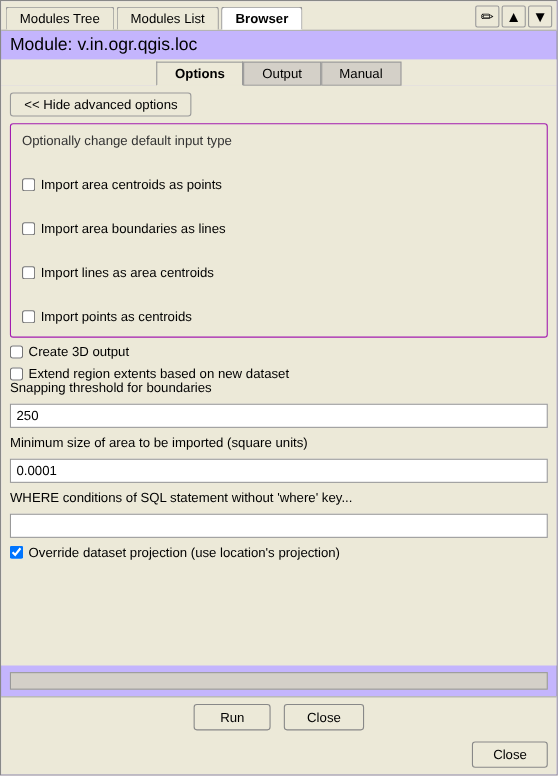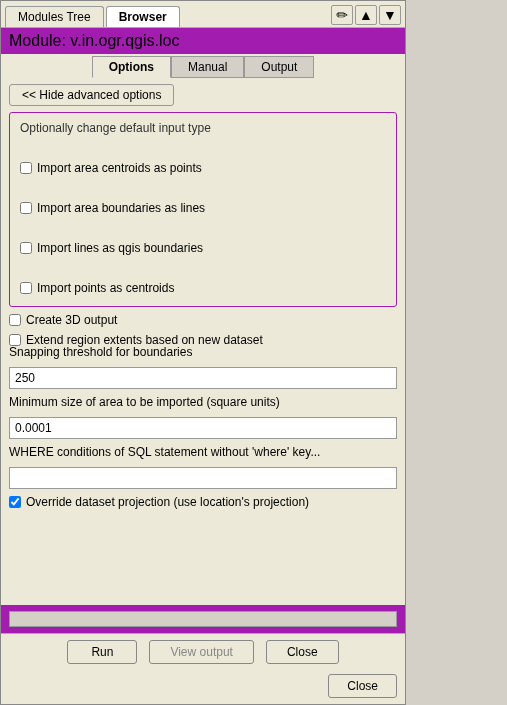--- a/index.html
+++ b/index.html
@@ -6,23 +6,23 @@
     body {
       font-family: Arial, Helvetica, sans-serif;
       font-size: 12px;
       background: #d4d0c8;
       width: 507px;
       height: 705px;
       overflow: hidden;
     }
 
     .window {
-      width: 406px;
+      width: 507px;
       height: 705px;
-      background: #a21caf;
+      background: #c4b5fd;
       border: 1px solid #888;
       display: flex;
       flex-direction: column;
     }
 
     
     .top-tabs {
       display: flex;
       align-items: center;
       background: #ece9d8;
@@ -243,55 +243,56 @@
       color: #000;
     }
   </style>
 </head>
 <body>
 
 <div class="window">
 
   <div class="top-tabs">
     <div class="top-tab">Modules Tree</div>
+    <div class="top-tab">Modules List</div>
     <div class="top-tab active">Browser</div>
     <div class="tab-icons">
       <div class="tab-icon-btn">✏</div>
       <div class="tab-icon-btn">▲</div>
       <div class="tab-icon-btn">▼</div>
     </div>
   </div>
 
   <div class="module-label">Module: v.in.ogr.qgis.loc</div>
 
   <div class="section-tabs">
     <div class="section-tab active">Options</div>
+    <div class="section-tab">Output</div>
     <div class="section-tab">Manual</div>
-    <div class="section-tab">Output</div>
   </div>
 
   <div class="content-area">
 
     <div>
       <div class="hide-advanced-btn">&lt;&lt; Hide advanced options</div>
     </div>
 
     <div class="group-box">
       <div class="group-box-title">Optionally change default input type</div>
       <div class="checkbox-row">
         <input type="checkbox" id="cb1" style="">
         <label for="cb1">Import area centroids as points</label>
       </div>
       <div class="checkbox-row">
         <input type="checkbox" id="cb2" style="">
         <label for="cb2">Import area boundaries as lines</label>
       </div>
       <div class="checkbox-row">
         <input type="checkbox" id="cb3" style="">
-        <label for="cb3">Import lines as qgis boundaries</label>
+        <label for="cb3">Import lines as area centroids</label>
       </div>
       <div class="checkbox-row">
         <input type="checkbox" id="cb4" style="">
         <label for="cb4">Import points as centroids</label>
       </div>
     </div>
 
     <div class="standalone-checkbox">
       <input type="checkbox" id="cb5" style="">
       <label for="cb5">Create 3D output</label>
@@ -327,21 +328,20 @@
     </div>
 
   </div>
 
   <div style="padding: 4px 8px;">
     <div class="progress-area"></div>
   </div>
 
   <div class="bottom-bar">
     <button class="action-btn">Run</button>
-    <button class="action-btn disabled" disabled="">View output</button>
     <button class="action-btn">Close</button>
   </div>
 
   <div class="footer-close">
     <button class="footer-close-btn">Close</button>
   </div>
 
 </div>
 
 </body></html>

